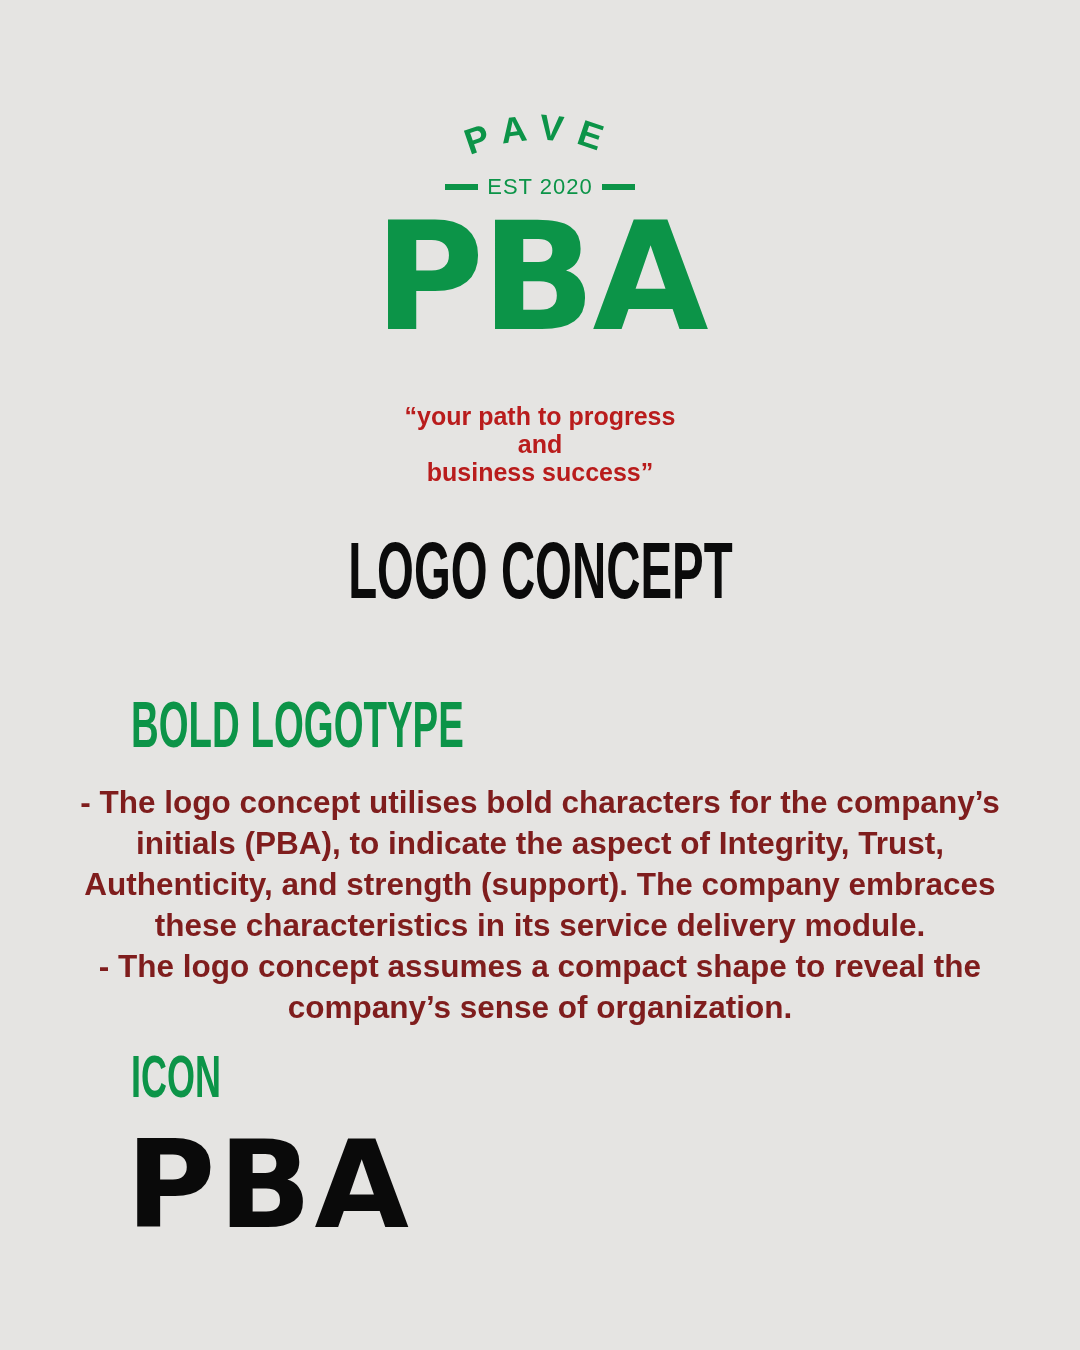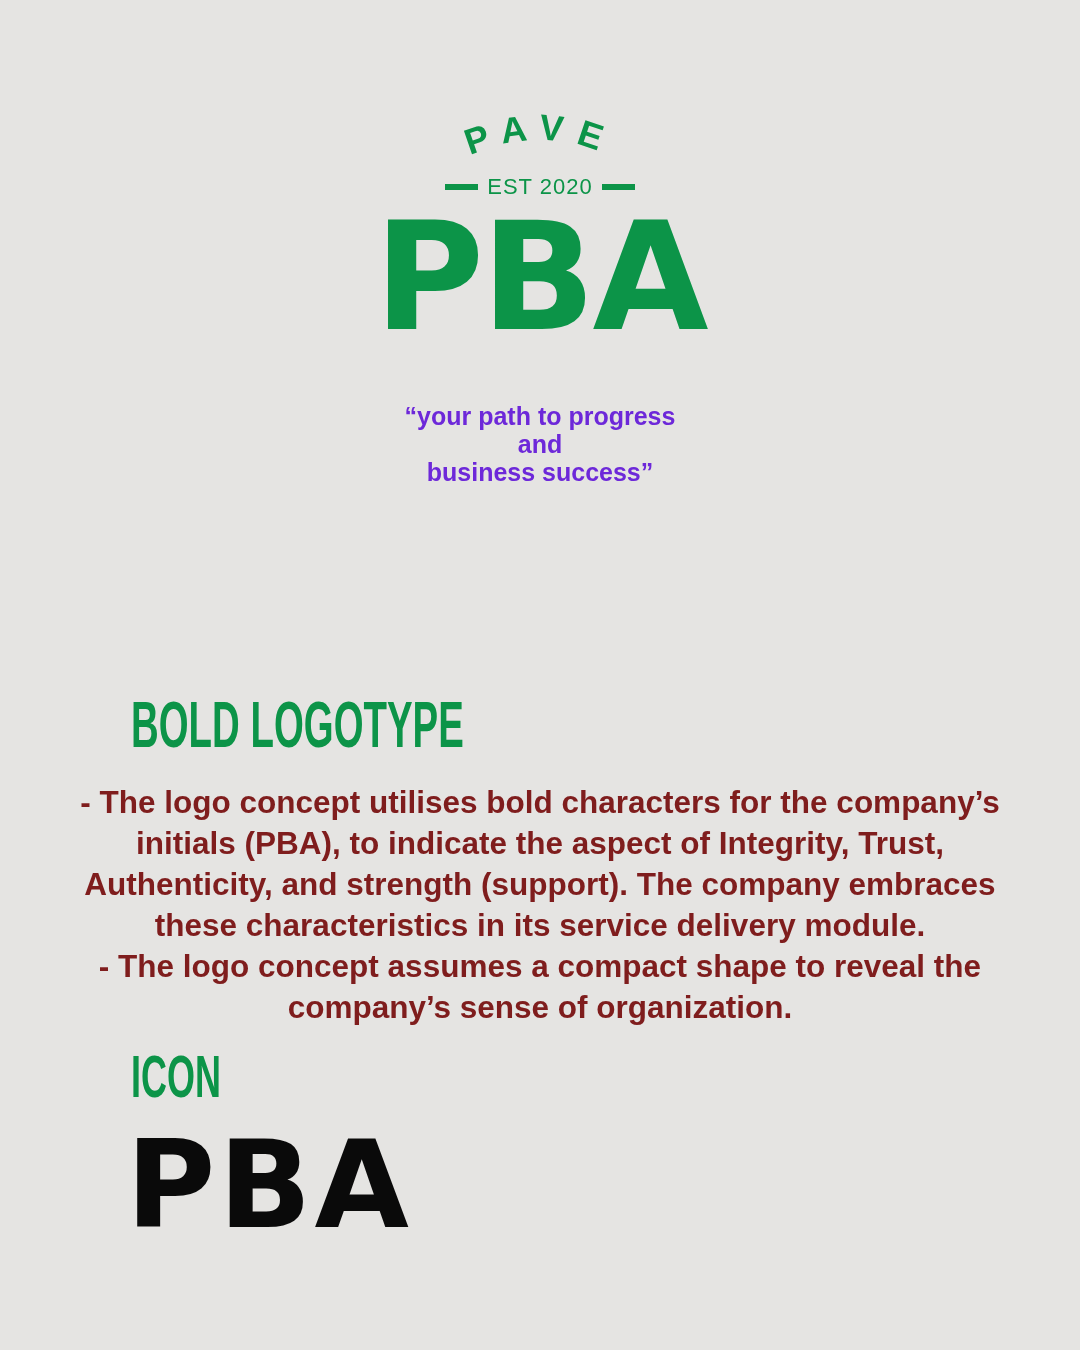--- a/index.html
+++ b/index.html
@@ -83,21 +83,21 @@
 
   .tagline {
     position: absolute;
     top: 402px;
     left: 0;
     width: 100%;
     text-align: center;
     font-weight: bold;
     font-size: 25px;
     line-height: 28px;
-    color: #6d28d9;
+    color: #b91c1c;
     white-space: pre-line;
   }
 
   
   .page-title {
     position: absolute;
     top: 531px;
     left: 0;
     width: 100%;
     text-align: center;
@@ -174,20 +174,23 @@
     <span class="est-dash"></span>
   </div>
 
   <div class="pba-main">PBA</div>
 
 
   <div class="tagline">“your path to progress
 and
 business success”</div>
 
+  <div class="page-title">
+    <span class="condensed">LOGO CONCEPT</span>
+  </div>
 
   <div class="section-heading heading-logotype">
     <span class="condensed">BOLD LOGOTYPE</span>
   </div>
 
   <div class="body-text">- The logo concept utilises bold characters for the company’s
 initials (PBA), to indicate the aspect of Integrity, Trust,
 Authenticity, and strength (support). The company embraces
 these characteristics in its service delivery module.
 -  The logo concept assumes a compact shape to reveal the

